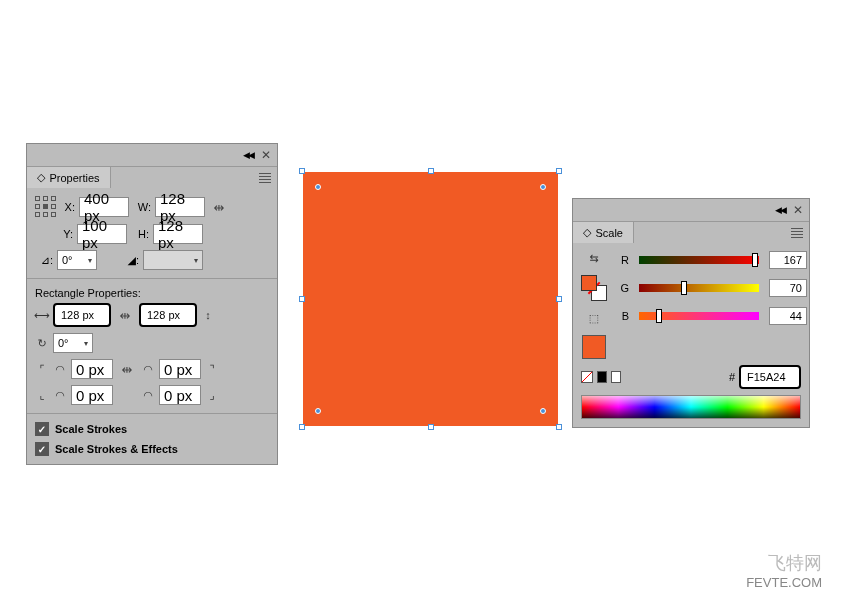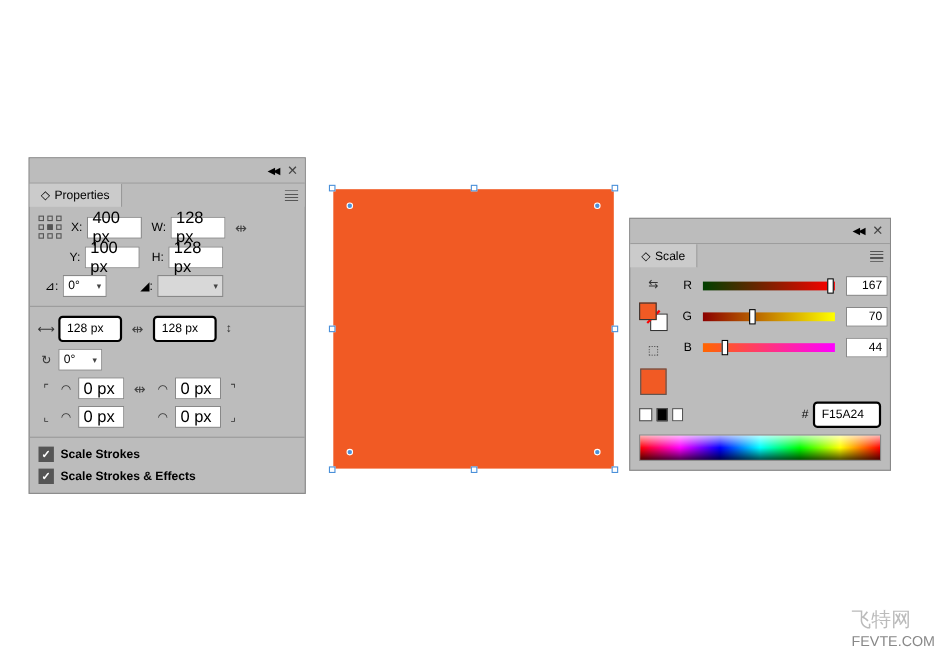--- a/index.html
+++ b/index.html
@@ -45,21 +45,21 @@
   .swatch-pair { position: relative; width: 26px; height: 26px; }
   .sw-fill { position: absolute; top: 0; left: 0; width: 16px; height: 16px; border: 1px solid #333; background: #f15a24; }
   .sw-stroke { position: absolute; bottom: 0; right: 0; width: 16px; height: 16px; border: 1px solid #333; background: #fff; }
   .sw-stroke::after { content: ""; position: absolute; top: -1px; left: -1px; right: -1px; bottom: -1px; border-top: 2px solid red; transform: rotate(-45deg); transform-origin: center; }
 
   .spectrum { width: 100%; height: 24px; background: linear-gradient(to right, red, magenta, blue, cyan, lime, yellow, red); position: relative; border: 1px solid #888; }
   .spectrum::before { content: ""; position: absolute; inset: 0; background: linear-gradient(to bottom, rgba(255,255,255,.7), transparent 50%, rgba(0,0,0,.7)); }
 
   .hex-box { background: #fff; border: 2px solid #000; border-radius: 4px; padding: 3px 6px; font-size: 11px; width: 62px; height: 24px; display: flex; align-items: center; }
 
-  .watermark { position: absolute; right: 0; bottom: 10px; font-size: 18px; color: #bbb; text-align: left; font-family: "Microsoft YaHei", sans-serif; }
+  .watermark { position: absolute; right: 28px; bottom: 10px; font-size: 18px; color: #bbb; text-align: right; font-family: "Microsoft YaHei", sans-serif; }
   .watermark .en { font-size: 13px; color: #888; }
 
   .collapse-arrows { font-size: 9px; letter-spacing: -2px; }
   .close-x { font-size: 12px; color: #444; }
   .menu-lines { width: 12px; height: 10px; background: repeating-linear-gradient(#555, #555 1px, transparent 1px, transparent 3px); }
 </style>
 </head>
 <body>
 
 <div class="panel" style="left:26px; top:143px; width:252px;">
@@ -110,20 +110,21 @@
       </div>
       <div style="width:20px;"></div>
       <span class="label" style="width:14px;">◢:</span>
       <div class="dropdown" style="width:60px; background:#d8d8d8;">
         <span></span>
           <span class="chev">▾</span>
       </div>
     </div>
 
     <div class="divider"></div>
+    <div class="section-title">Rectangle Properties:</div>
     <div class="row">
       <span class="icon-sm">⟷</span>
       <div class="input-hl">128 px</div>
       <div class="icon-btn">⇹</div>
       <div class="input-hl">128 px</div>
       <span class="icon-sm">↕</span>
     </div>
     <div class="row">
       <span class="icon-sm">↻</span>
       <div class="dropdown">

